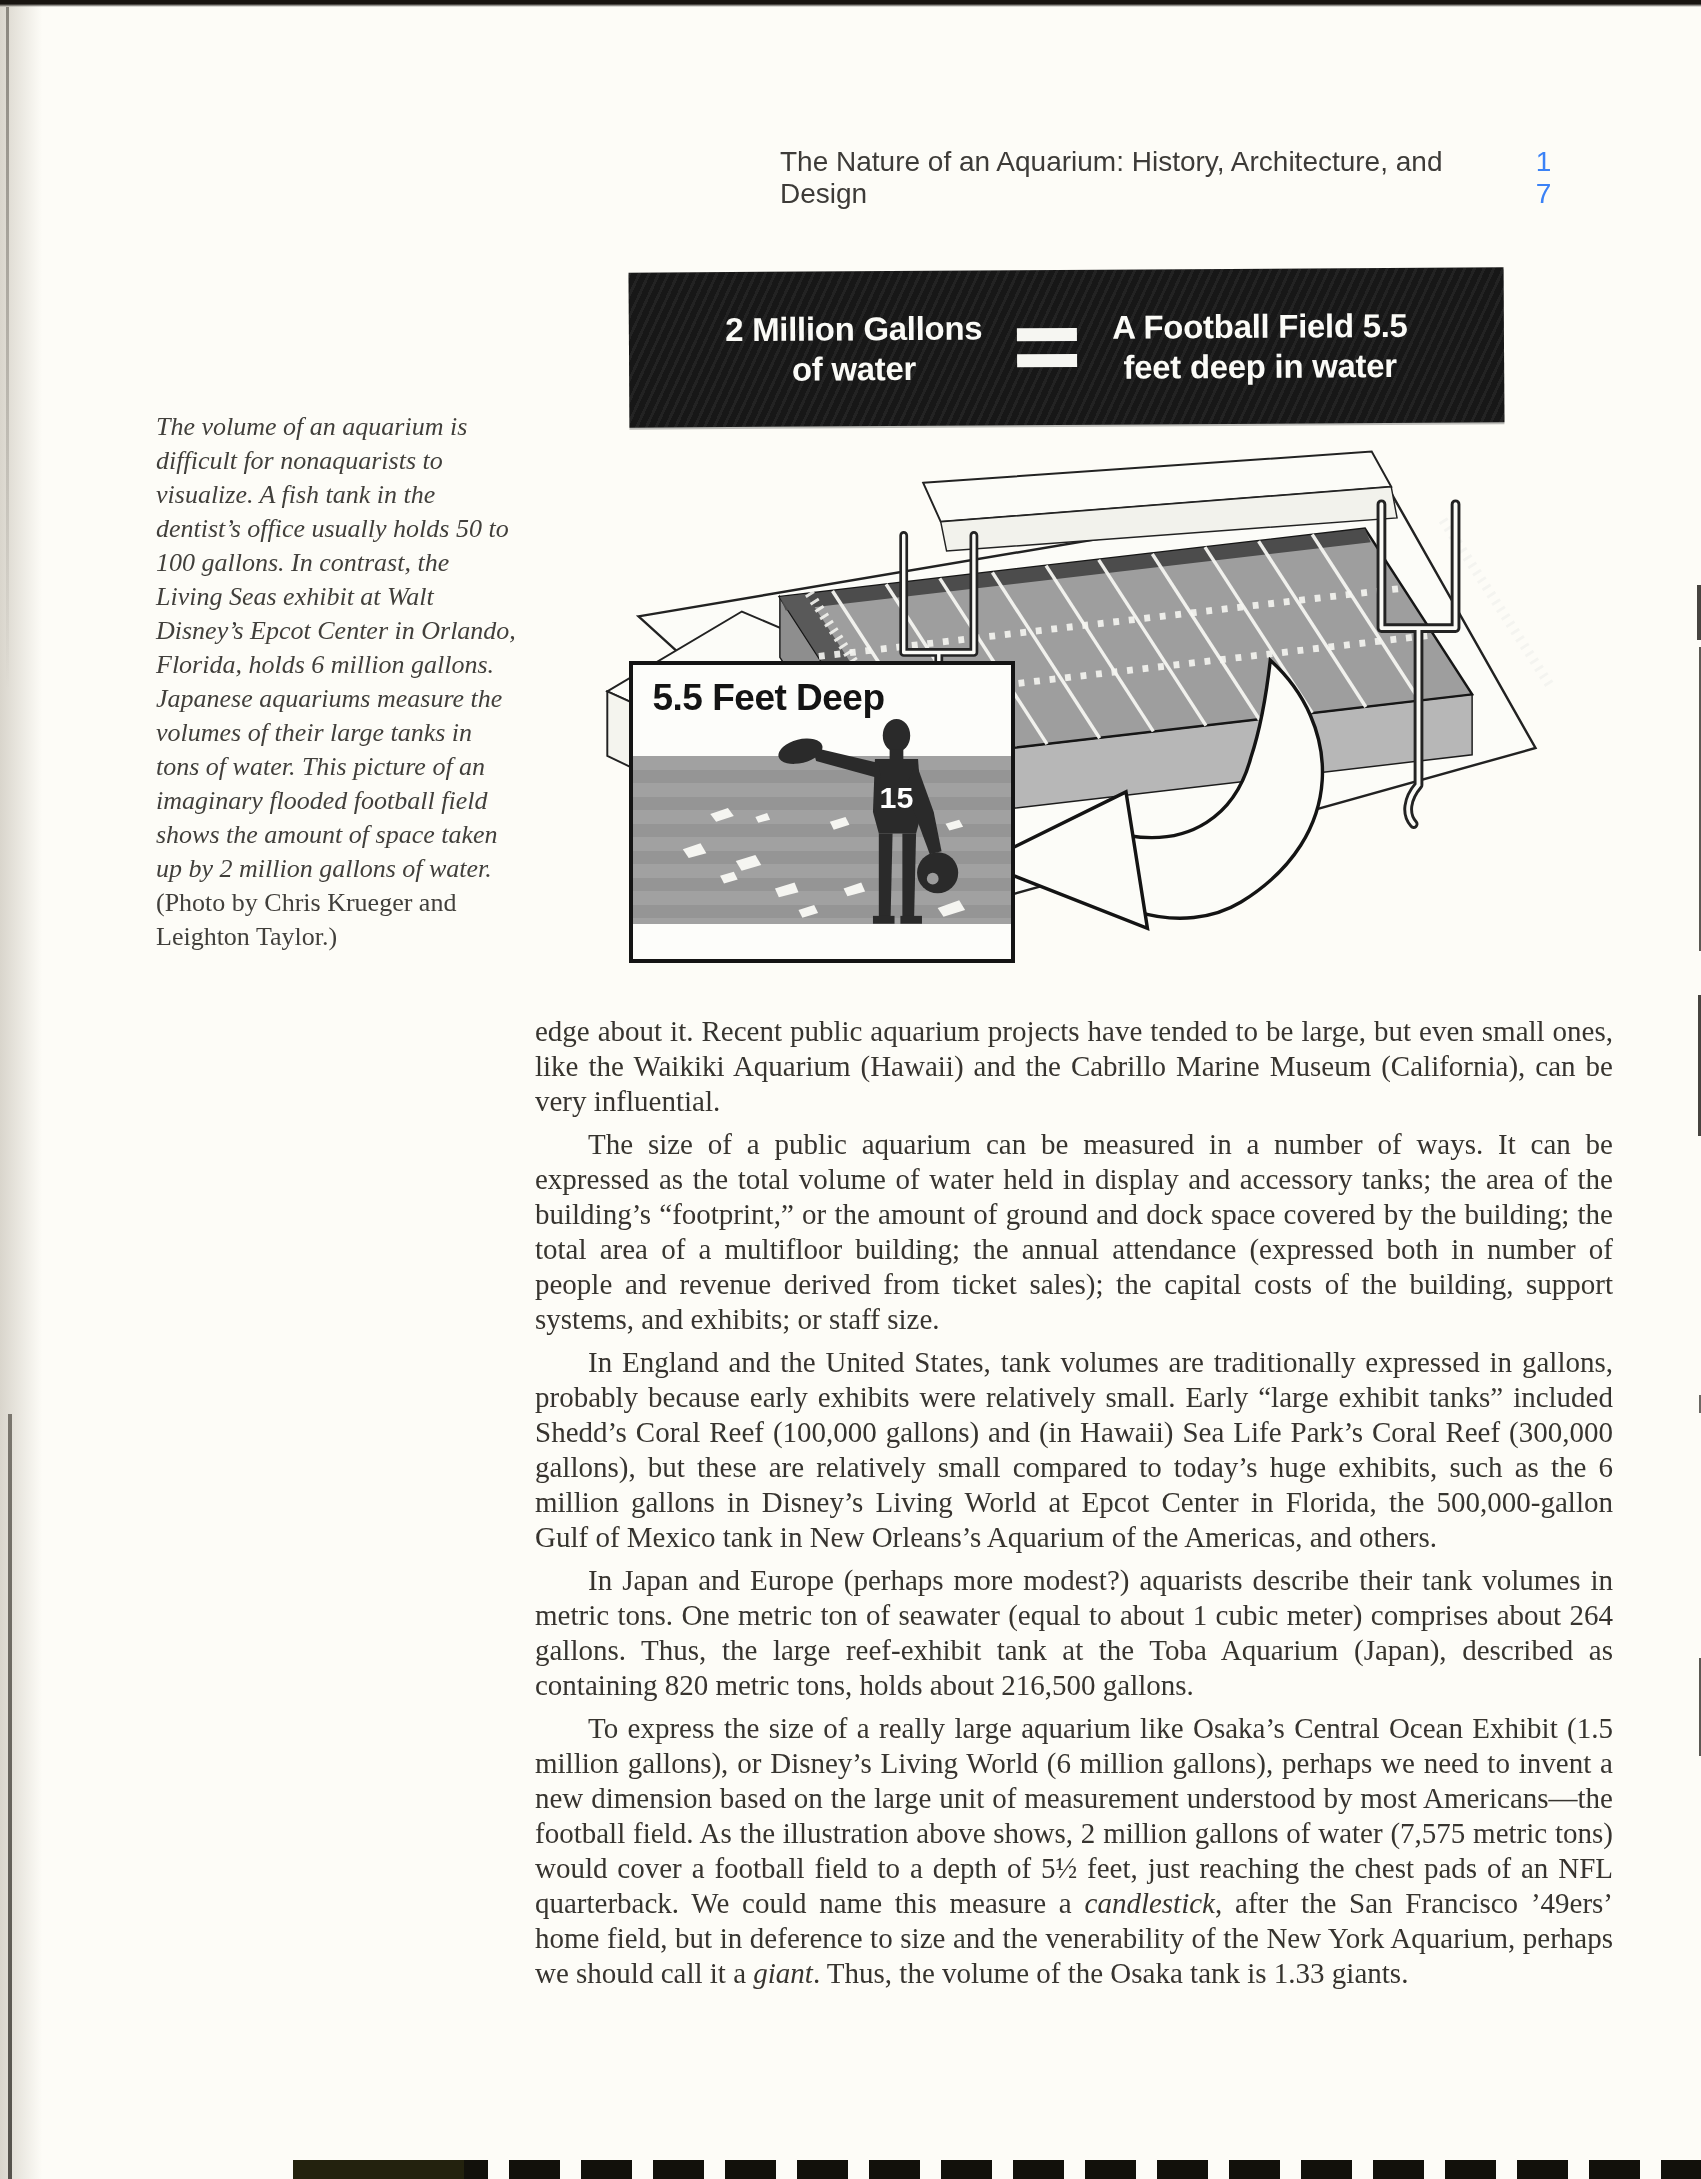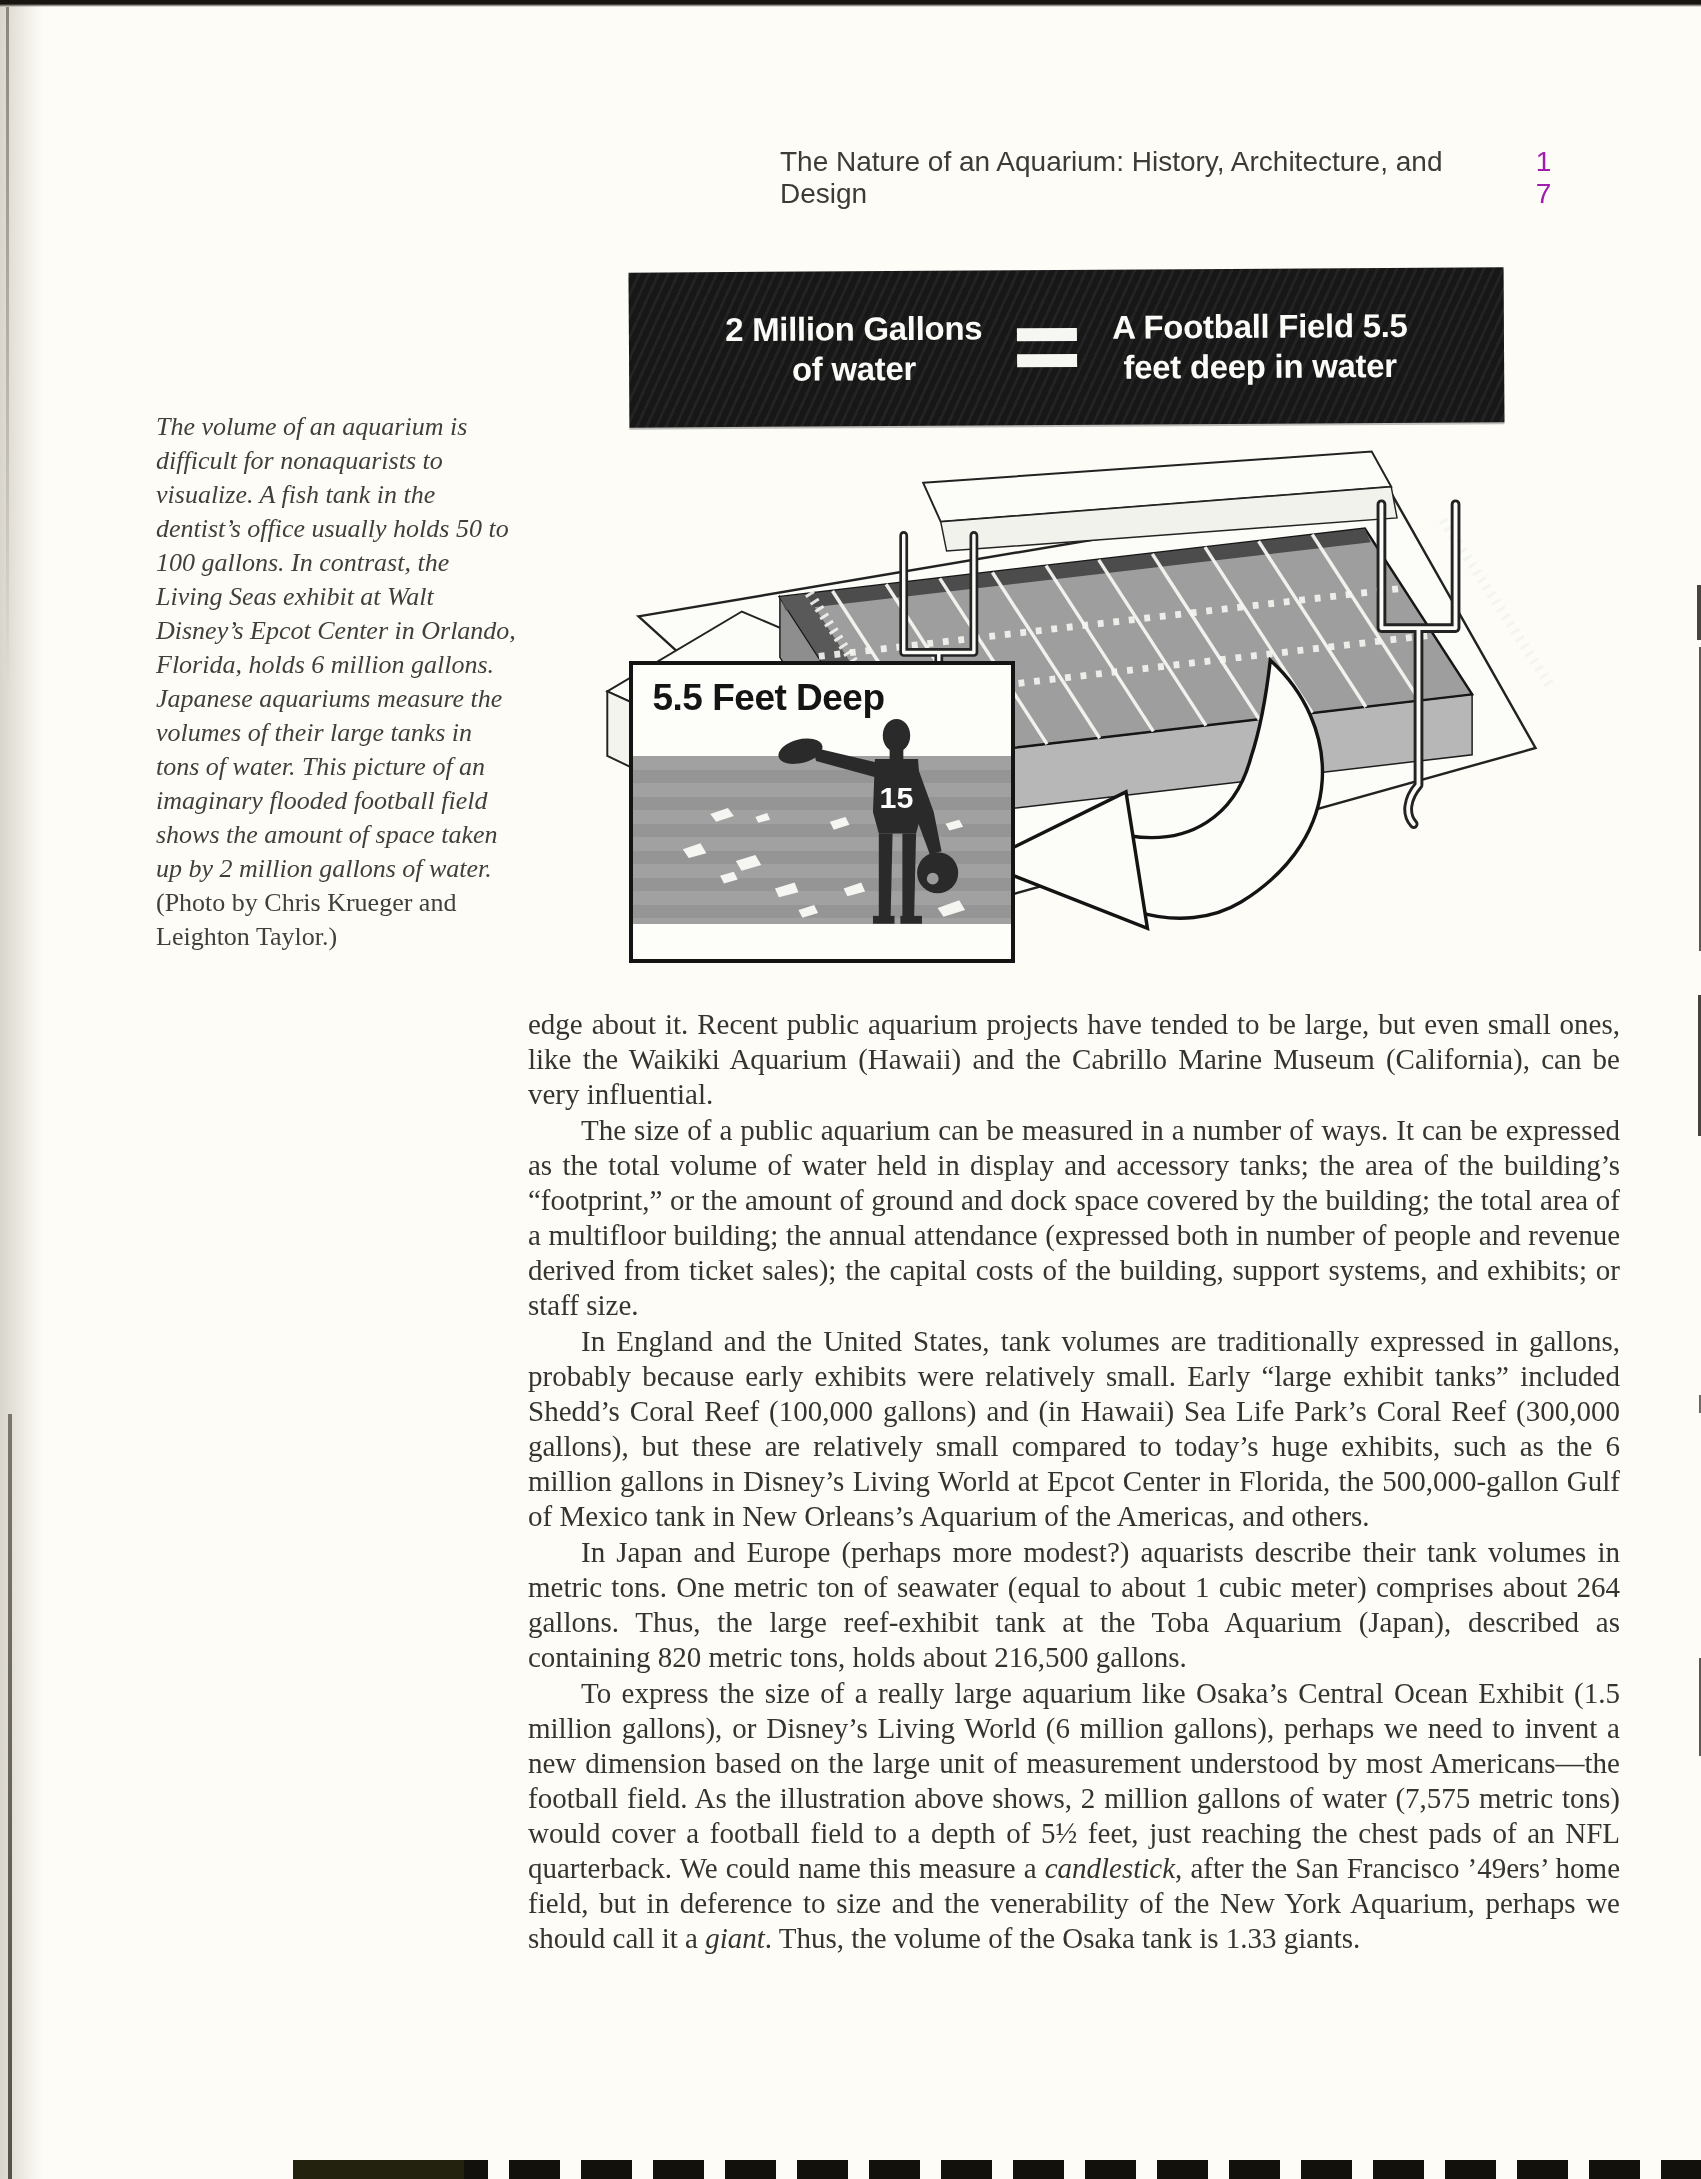--- a/index.html
+++ b/index.html
@@ -26,21 +26,21 @@
   .rm1{top:585px;height:55px;}
   .rm2{top:647px;height:304px;width:2.9px;background:#5b5853;}
   .rm3{top:995px;height:141px;width:3.9px;}
   .rm4{top:1395px;height:17.6px;width:2.9px;background:#6b6863;}
   .rm5{top:1658px;height:98px;width:2.9px;background:#5b5853;}
 
   
   .header{position:absolute;left:780px;top:146px;width:824px;
     display:flex;justify-content:space-between;align-items:baseline;
     font-family:"Liberation Sans", sans-serif;color:#3d3b38;font-size:28px;}
-  .pageno{letter-spacing:9.8px;color:#a21caf;}
+  .pageno{letter-spacing:9.8px;color:#3b82f6;}
 
   
   .banner{position:absolute;left:629px;top:270px;width:875px;height:155px;
     background:
       repeating-linear-gradient(115deg,rgba(255,255,255,0.05) 0 2.9px,rgba(0,0,0,0) 2.9px 8.8px),
       #171717;
     display:flex;align-items:center;justify-content:center;gap:35px;
     transform:rotate(-0.35deg);
     box-shadow:0 2px 0 rgba(0,0,0,.25);}
   .banner .btxt{font-family:"Liberation Sans", sans-serif;font-weight:bold;
@@ -61,21 +61,21 @@
   .inset-title{position:absolute;left:19.5px;top:11.7px;
     font-family:"Liberation Sans", sans-serif;font-weight:bold;font-size:37px;color:#141414;
     letter-spacing:-0.5px;}
   .inset-water{position:absolute;left:0;top:91px;width:100%;height:168px;
     background:repeating-linear-gradient(180deg,#a1a1a1 0 13.7px,#959595 13.7px 27px);}
   .inset-art{position:absolute;left:0;top:0;width:100%;height:100%;}
 
   
   .body-text{position:absolute;left:527px;top:1006px;width:1094px;
     font-size:29px;line-height:35px;color:#37342f;text-align:justify;}
-  .body-text p{margin:1px;}
+  .body-text p{margin:8px;}
   .body-text p.indent{text-indent:53px;}
 </style>
 </head>
 <body>
 
 <div class="page">
 
   <div class="left-gutter"></div>
   <div class="gutter-line-high"></div>
   <div class="gutter-line-low"></div>

